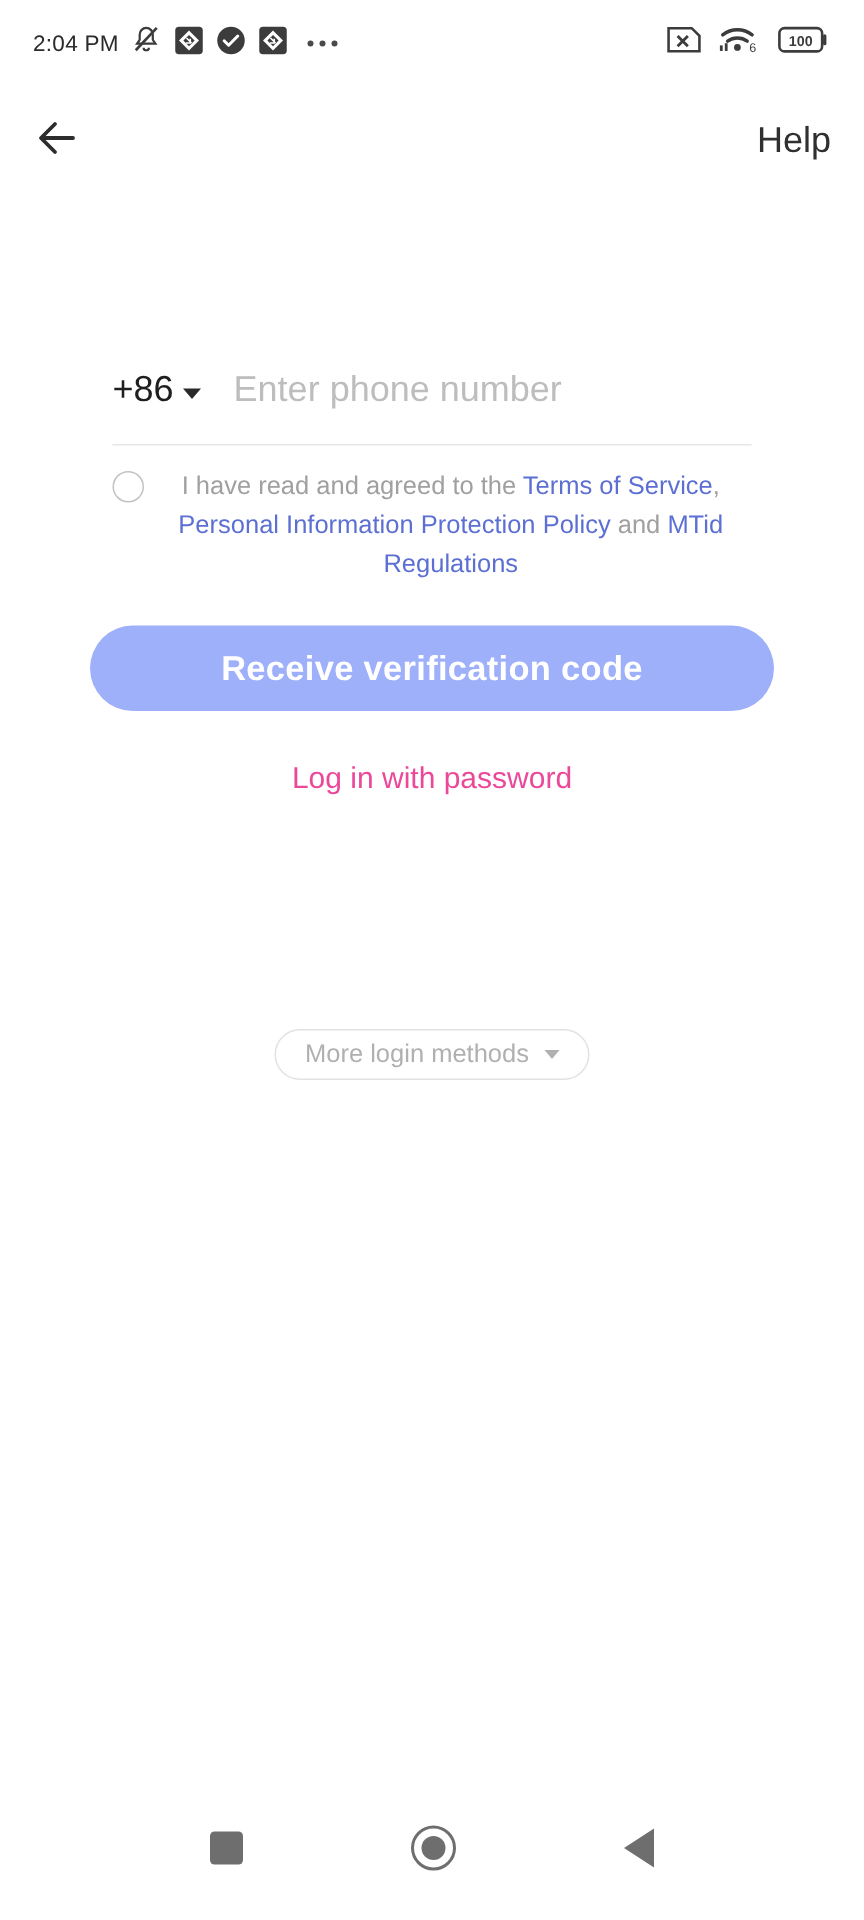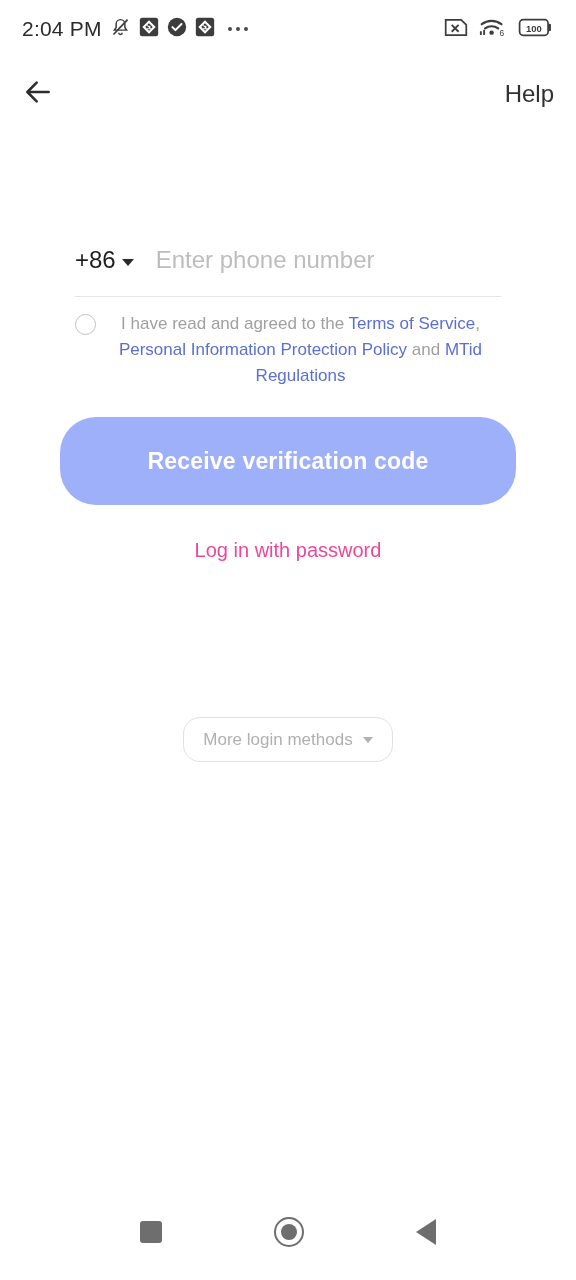--- a/index.html
+++ b/index.html
@@ -11,21 +11,21 @@
   }
   .screen { position:relative; width:576px; height:1280px; background:#fff; }
 
   
   .statusbar {
     position:absolute; top:0; left:0; right:0; height:58px;
     display:flex; align-items:center; justify-content:space-between;
     padding:0 22px;
   }
   .sb-left { display:flex; align-items:center; gap:8px; }
-  .sb-time { font-size:21px; color:#2b2b2b; letter-spacing:.2px; white-space:nowrap; }
+  .sb-time { font-size:15px; color:#2b2b2b; letter-spacing:.2px; white-space:nowrap; }
   .sb-right { display:flex; align-items:center; gap:11px; }
   .ico { display:block; }
   .dots { display:flex; align-items:center; gap:4px; margin-left:5px; }
   .dots i { width:4px; height:4px; border-radius:50%; background:#4a4a4a; display:block; }
 
   
   .appbar {
     position:absolute; top:58px; left:0; right:0; height:72px;
     display:flex; align-items:center; justify-content:space-between;
     padding:0 22px;
@@ -80,38 +80,38 @@
     flex:1; text-align:center;
     font-size:17px; line-height:26px; color:#a0a0a0;
     margin-left:4px; padding:0 6px;
   }
   .agree-text a { color:#5c6fd2; text-decoration:none; }
 
   
   .primary-btn {
     display:block;
     margin:28px auto 0;
-    width:456px; height:88px;
+    width:456px; height:57px;
     border:none; border-radius:36px;
     background:#9fb0fa; color:#ffffff;
     font-family:"Liberation Sans", sans-serif;
     font-size:23px; font-weight:bold;
     letter-spacing:.2px; cursor:pointer;
   }
 
   .pwd-link {
     display:block; text-align:center;
     margin-top:34px; font-size:20px; color:#ec4899;
   }
 
   
   .more-wrap { margin-top:155px; display:flex; justify-content:center; }
   .more-pill {
     display:inline-flex; align-items:center; gap:10px;
-    height:45px; padding:0 19px;
+    height:34px; padding:0 19px;
     border:1px solid #e2e2e2; border-radius:17px;
     background:#fff; color:#b0b0b0; font-size:17px;
     font-family:"Liberation Sans", sans-serif; cursor:pointer;
   }
   .caret-pill {
     width:0;height:0;
     border-left:5.5px solid transparent;
     border-right:5.5px solid transparent;
     border-top:6.5px solid #b0b0b0;
   }

